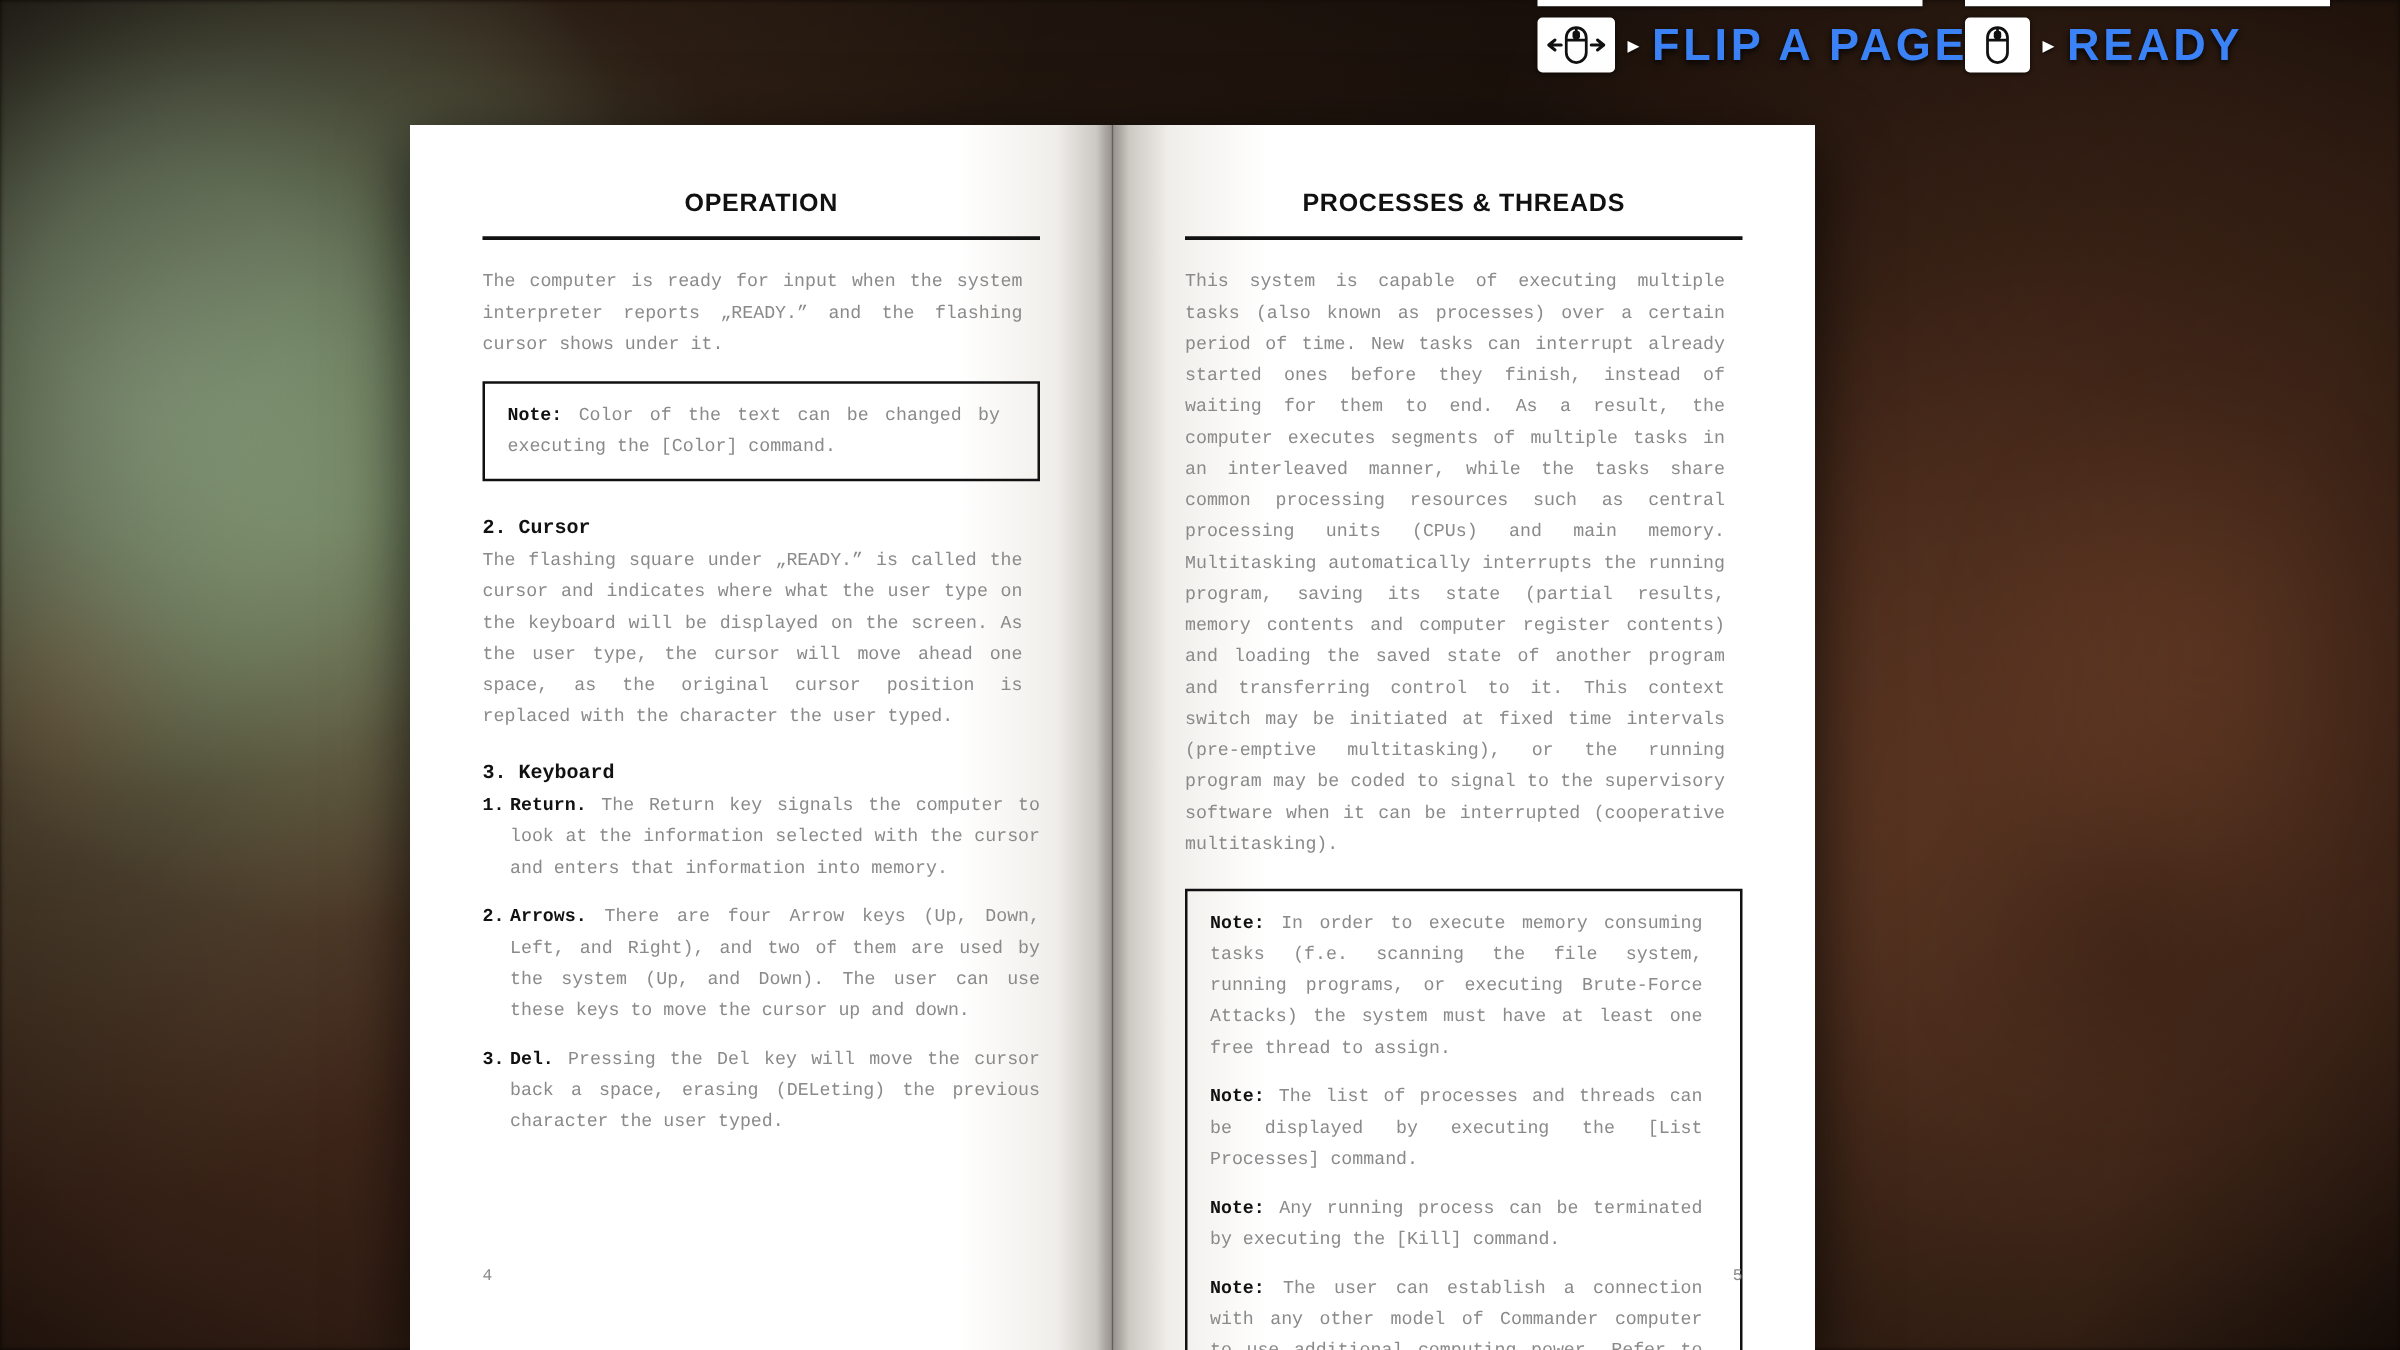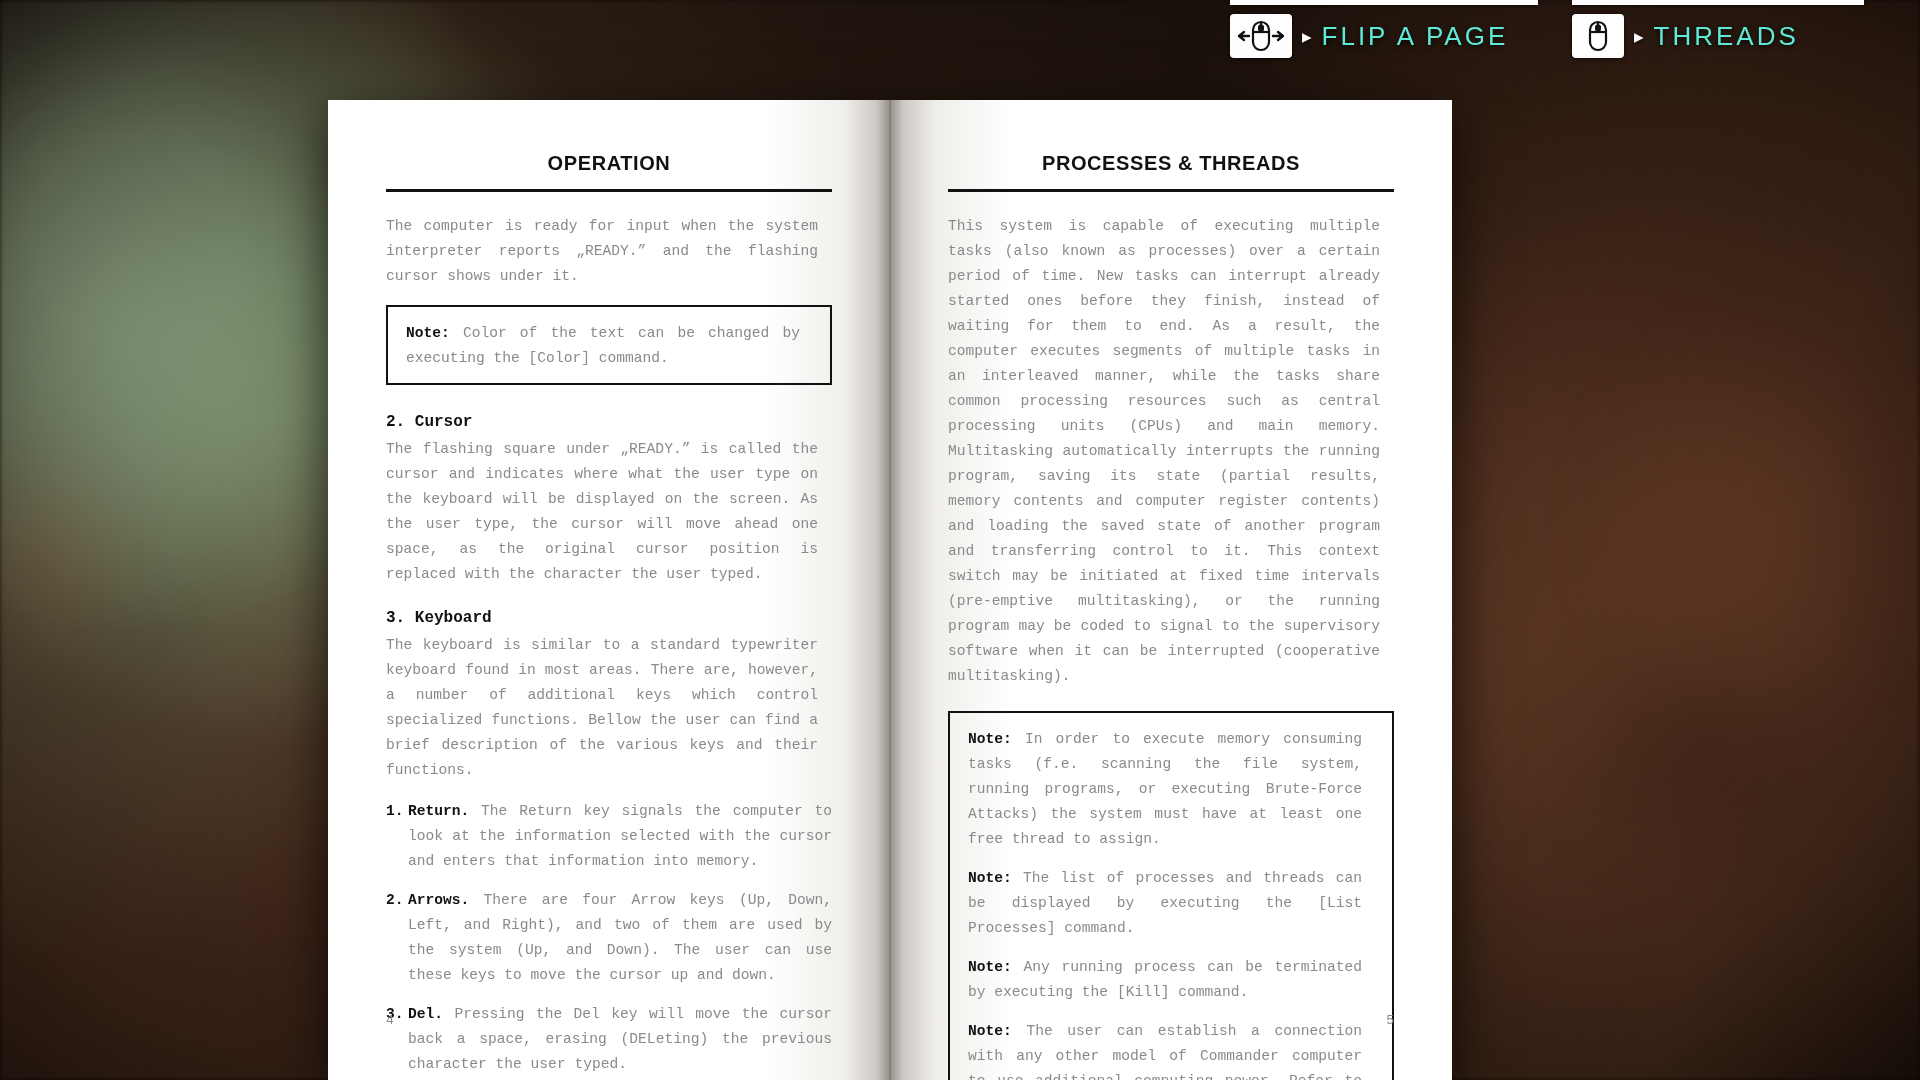--- a/index.html
+++ b/index.html
@@ -72,24 +72,24 @@
     box-shadow: 0 1px 4px rgba(0,0,0,0.6);
     flex: none;
   }
   .hint-arrow {
     color: #ffffff;
     font-size: 19px;
     line-height: 1;
     text-shadow: 0 1px 3px rgba(0,0,0,0.8);
   }
   .hint-label {
-    color: #5eead4;
-    font-size: 26px;
+    color: #3b82f6;
+    font-size: 36px;
     letter-spacing: 3px;
-    font-weight: 400;
+    font-weight: 700;
     white-space: nowrap;
     text-shadow: 0 2px 5px rgba(0,0,0,0.85);
   }
 
   
   #book {
     position: absolute;
     left: 328px; top: 100px;
     width: 1124px; height: 980px;
     display: flex;
@@ -217,21 +217,21 @@
     <div class="hint-row">
       <div class="mouse-badge" style="width:52px;">
         <svg width="30" height="34" viewBox="0 0 30 34" aria-hidden="true">
           <rect x="7" y="3" width="16" height="28" rx="8" ry="8" fill="#ffffff" stroke="#111" stroke-width="2.2"></rect>
           <line x1="15" y1="3" x2="15" y2="12" stroke="#111" stroke-width="2.2"></line>
           <line x1="7" y1="13" x2="23" y2="13" stroke="#111" stroke-width="2.2"></line>
           <rect x="12" y="5.5" width="6" height="7" rx="2.5" fill="#111"></rect>
         </svg>
       </div>
       <span class="hint-arrow">▸</span>
-      <span class="hint-label">THREADS</span>
+      <span class="hint-label">READY</span>
     </div>
   </div>
 
 </div>
 
 <div id="book">
 
   <div class="page left">
     <div class="page-title">OPERATION</div>
     <div class="title-rule"></div>
@@ -241,21 +241,20 @@
 
       <div class="notebox">
         <p><b>Note:</b>
            <span>Color of the text can be changed by executing the [Color] command.</span></p>
       </div>
 
       <h3 class="sec">2. Cursor</h3>
       <p class="body">The flashing square under „READY.” is called the cursor and indicates where what the user type on the keyboard will be displayed on the screen. As the user type, the cursor will move ahead one space, as the original cursor position is replaced with the character the user typed.</p>
 
       <h3 class="sec">3. Keyboard</h3>
-      <p class="body tight">The keyboard is similar to a standard typewriter keyboard found in most areas. There are, however, a number of additional keys which control specialized functions. Bellow the user can find a brief description of the various keys and their functions.</p>
 
       <ol class="keys">
         <li>
           <span class="num">1.</span>
           <b>Return.</b>
           <span>The Return key signals the computer to look at the information selected with the cursor and enters that information into memory.</span>
         </li>
         <li>
           <span class="num">2.</span>
           <b>Arrows.</b>

